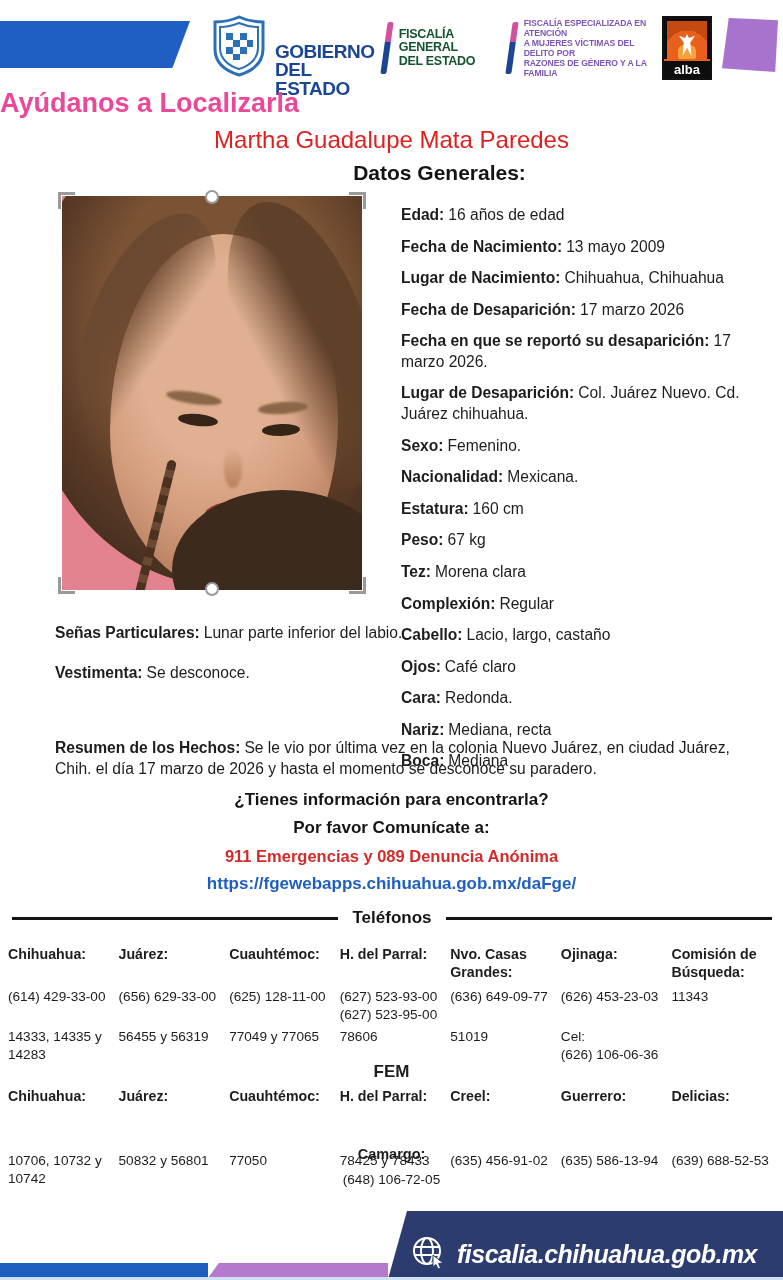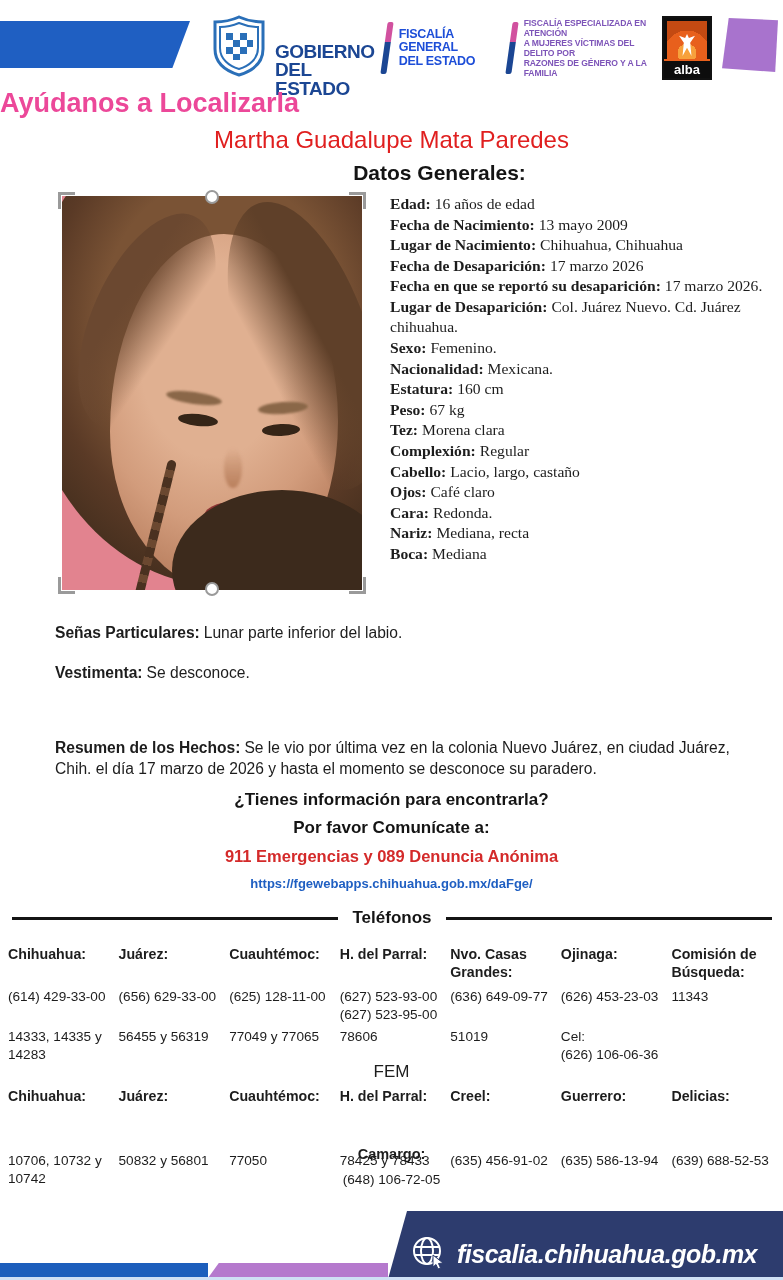--- a/index.html
+++ b/index.html
@@ -11,21 +11,21 @@
   .hdr-blue-shape{position:absolute;left:-6px;top:21px;width:196px;height:47px;
     background:#1f5fc2;clip-path:polygon(0 0,100% 0,91% 100%,0 100%);}
   .hdr-purple-shape{position:absolute;left:722px;top:18px;width:56px;height:54px;
     background:#a873cd;clip-path:polygon(12% 0,100% 4%,95% 100%,0 93%);}
   .hdr-logos{position:absolute;left:212px;top:14px;width:500px;height:68px;
     display:flex;align-items:center;gap:9px;}
   .gob-shield{flex:0 0 auto;}
   .gob-text{color:#1b4693;font-weight:800;font-size:19px;line-height:.95;letter-spacing:-.5px;margin-top:45px;}
   .divider{width:6px;height:52px;background:linear-gradient(#d1519f 0 38%,#1b4693 38% 100%);
     transform:skewX(-8deg);border-radius:2px;flex:0 0 auto;}
-  .fge-text{color:#1d4ed8;font-weight:700;font-size:12.5px;line-height:1.05;letter-spacing:-.3px;}
+  .fge-text{color:#14532d;font-weight:700;font-size:12.5px;line-height:1.05;letter-spacing:-.3px;}
   .fem-text{color:#7d54b8;font-weight:700;font-size:8.6px;line-height:1.18;letter-spacing:-.1px;width:150px;white-space:pre-line;}
   .alba-box{width:46px;height:60px;background:#0d0d0d;border:2px solid #111;position:relative;
     display:flex;flex-direction:column;justify-content:flex-end;align-items:center;overflow:hidden;flex:0 0 auto;}
   .alba-burst{position:absolute;top:3px;left:3px;right:3px;height:38px;
     background:radial-gradient(circle at 50% 85%, #f7a13c 0 25%, #e8601c 25% 60%, #c44a12 60% 100%);}
   .alba-figure{position:absolute;top:16px;left:50%;transform:translateX(-50%);
     width:16px;height:22px;clip-path:polygon(50% 0,62% 18%,100% 8%,70% 40%,78% 100%,50% 62%,22% 100%,30% 40%,0 8%,38% 18%);
     background:#ffffff;}
   .alba-word{position:relative;color:#fff;font-weight:800;font-size:13px;padding:1px 3px;
     border-top:2px solid #e8601c;width:100%;text-align:center;box-sizing:border-box;background:#0d0d0d;}
@@ -69,44 +69,44 @@
   .crop-mark{position:absolute;width:10px;height:10px;border:2px solid #9a9a9a;background:#fff;border-radius:50%;z-index:3;}
   .cm-tc{left:50%;top:-6px;transform:translateX(-50%);}
   .cm-bc{left:50%;bottom:-6px;transform:translateX(-50%);}
   .corner{position:absolute;width:14px;height:14px;z-index:3;}
   .c-tl{left:-4px;top:-4px;border-left:3px solid #9a9a9a;border-top:3px solid #9a9a9a;}
   .c-tr{right:-4px;top:-4px;border-right:3px solid #9a9a9a;border-top:3px solid #9a9a9a;}
   .c-bl{left:-4px;bottom:-4px;border-left:3px solid #9a9a9a;border-bottom:3px solid #9a9a9a;}
   .c-br{right:-4px;bottom:-4px;border-right:3px solid #9a9a9a;border-bottom:3px solid #9a9a9a;}
   
   .datos-list{position:absolute;left:390px;top:194px;width:388px;font-size:15.6px;line-height:1.32;}
-  .field{margin:0;font-family:Liberation Serif, serif;}
+  .field{margin:11px;}
   .fl{font-weight:700;}
   .fv{margin-left:4px;}
   
   .detail{position:absolute;left:55px;width:690px;font-size:15.6px;line-height:1.35;}
   .d-senas{top:622px;}
   .d-vest{top:662px;}
   .d-resumen{top:737px;}
   
   .contact{position:absolute;left:0;top:790px;width:100%;text-align:center;font-weight:700;}
   .c-q{font-size:17px;color:#141414;margin-bottom:8px;}
   .c-a{font-size:17px;color:#141414;margin-bottom:9px;}
   .c-red{font-size:16.5px;color:#d42a2a;margin-bottom:8px;}
-  .c-url{font-size:13px;color:#1f5fc2;text-decoration:none;display:inline-block;}
+  .c-url{font-size:17px;color:#1f5fc2;text-decoration:none;display:inline-block;}
   
   .tel-title-row{position:absolute;left:12px;top:908px;width:760px;display:flex;align-items:center;gap:14px;}
   .tel-line{flex:1;height:3px;background:#141414;}
   .tel-title{font-size:17px;font-weight:800;color:#141414;flex:0 0 auto;}
   .tel-grid{position:absolute;left:8px;width:768px;display:grid;grid-template-columns:repeat(7,1fr);
     column-gap:6px;}
   .g-head{top:946px;font-weight:800;font-size:14.2px;line-height:1.25;white-space:pre-line;}
   .g-row1{top:988px;font-size:13.6px;line-height:1.3;white-space:pre-line;}
   .g-row2{top:1028px;font-size:13.6px;line-height:1.3;white-space:pre-line;}
-  .fem-title{position:absolute;left:0;top:1062px;width:100%;text-align:center;font-weight:400;font-size:17px;}
+  .fem-title{position:absolute;left:0;top:1062px;width:100%;text-align:center;font-weight:700;font-size:17px;}
   .g-fhead{top:1088px;font-weight:800;font-size:14.2px;line-height:1.25;}
   .g-frow{top:1112px;font-size:13.6px;line-height:1.3;white-space:pre-line;margin-top:40px;}
   .camargo-l{position:absolute;left:0;top:1146px;width:100%;text-align:center;font-weight:800;font-size:14.5px;}
   .camargo-v{position:absolute;left:0;top:1172px;width:100%;text-align:center;font-size:13.6px;}
   
   .foot-banner{position:absolute;left:383px;top:1211px;width:400px;height:86px;
     background:#2d3c6e;clip-path:polygon(6% 0,100% 0,100% 100%,0 100%);
     display:flex;align-items:center;justify-content:center;gap:10px;}
   .foot-url{color:#ffffff;font-weight:800;font-style:italic;font-size:25px;letter-spacing:-.5px;text-decoration:none;}
   .strip-blue{position:absolute;left:0;top:1263px;width:208px;height:15px;background:#1c5ebc;}

